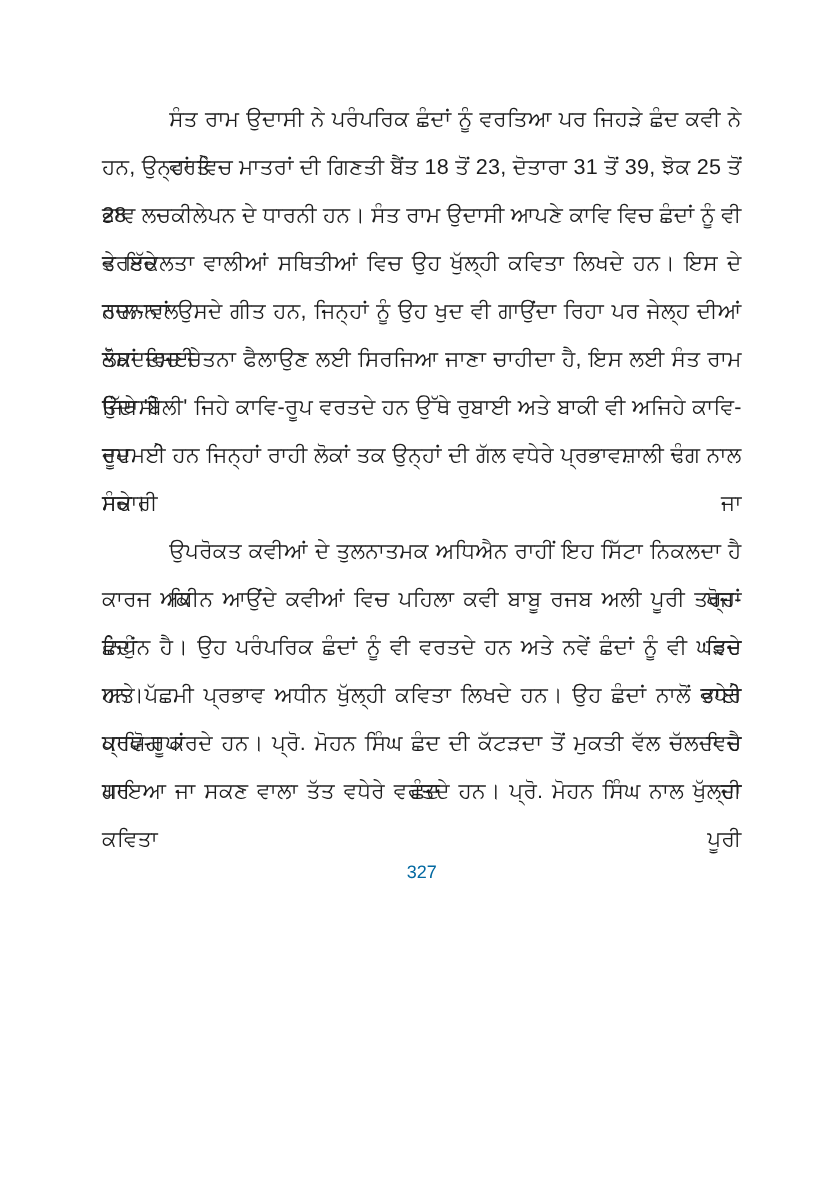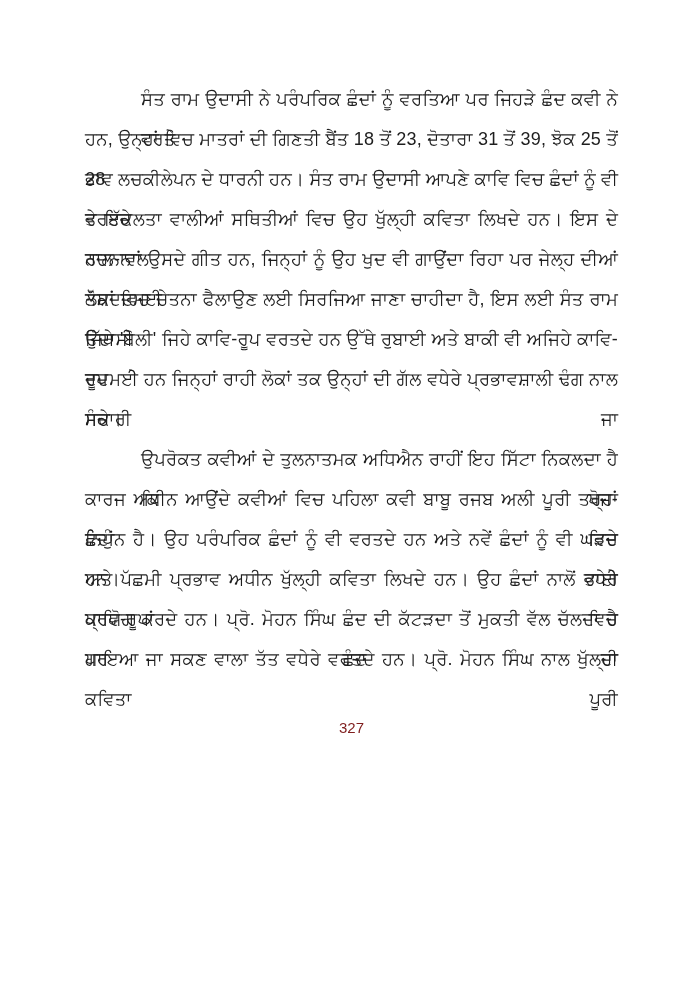--- a/index.html
+++ b/index.html
@@ -37,21 +37,21 @@
   .line.para-end {
     text-align: left;
     text-align-last: left;
   }
   .page-number {
     margin-top: 38px;
     height: 22px;
     line-height: 22px;
     text-align: center;
     font-size: 15px;
-    color: #7f1d1d;
+    color: #0369a1;
   }
 </style>
 </head>
 <body>
 
 <div class="page">
   <div class="text-block">
 
     <div>
       <div class="line indent">ਸੰਤ ਰਾਮ ਉਦਾਸੀ ਨੇ ਪਰੰਪਰਿਕ ਛੰਦਾਂ ਨੂੰ ਵਰਤਿਆ ਪਰ ਜਿਹੜੇ ਛੰਦ ਕਵੀ ਨੇ ਵਰਤੇ</div>

